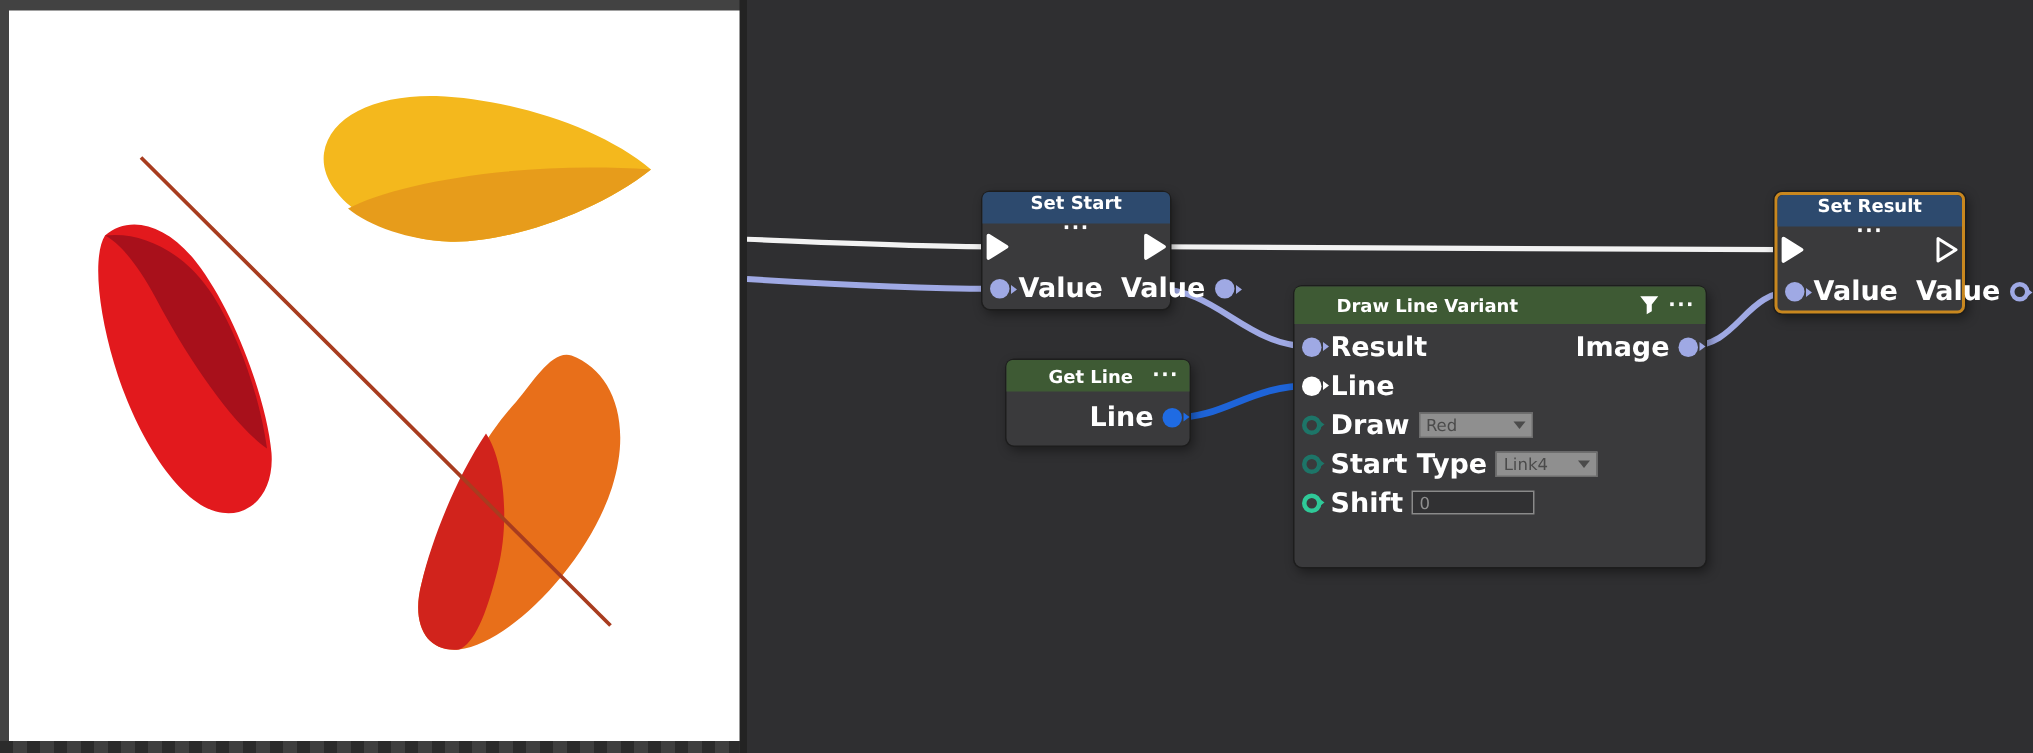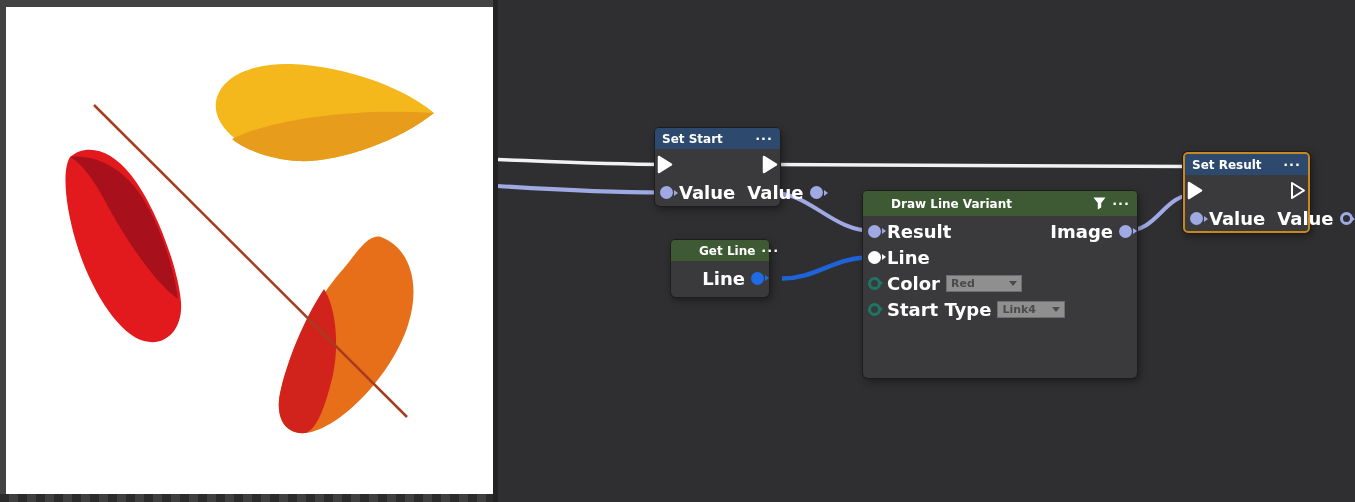--- a/index.html
+++ b/index.html
@@ -28,26 +28,26 @@
   
   svg.wires{position:absolute;left:0;top:0;width:1355px;height:502px;z-index:1;}
   svg.wires path{fill:none;pointer-events:stroke;}
 
   
   .node{
     position:absolute;z-index:2;box-sizing:border-box;
     background:#3a3a3c;border-radius:5px;
     box-shadow:0 0 0 1px #1d1d1d,2px 3px 8px rgba(0,0,0,.45);
   }
-  .node.selected{border:2px solid var(--node-selection-orange,#c8871f);margin-top:24px;}
+  .node.selected{border:2px solid var(--node-selection-orange,#c8871f);}
   .node-header{
     height:21px;border-radius:4px 4px 0 0;display:flex;align-items:center;
     color:#fff;font-size:12px;font-weight:700;padding:0 7px;gap:6px;white-space:nowrap;
   }
-  .hdr-blue{background:var(--header-blue,#2d4a6e);}
+  .hdr-blue{background:var(--header-blue,#2d4a6e);flex-direction:column;}
   .hdr-green{background:var(--header-green,#3e5a34);padding-left:28px;}
   .hdr-title{flex:1;}
   .menu-dots{
     color:#fff;font-weight:700;font-size:13px;letter-spacing:1px;line-height:10px;
     cursor:pointer;flex:none;
   }
   .lbl{color:#fff;font-size:18px;font-weight:700;white-space:nowrap;}
 
   .exec-row{height:31px;display:flex;align-items:center;justify-content:space-between;padding:0 2px;}
   .pin-row{height:25px;display:flex;align-items:center;padding:0 5px;gap:6px;}
@@ -67,21 +67,21 @@
   .whitepin{color:#ffffff;}
   .teal-b{color:var(--pin-teal-bright,#2fc998);}
   .teal-d{color:var(--pin-teal-dim,#1d7568);}
 
   .spacer{flex:1;}
 
   
   .dd{
     box-sizing:border-box;display:flex;align-items:center;justify-content:space-between;
     background:#8f8f8f;border:1px solid #6e6e6e;height:17px;padding:0 4px;
-    font-size:11px;font-weight:700;color:#4b4b4b;cursor:pointer;flex:none;
+    font-size:11px;font-weight:400;color:#4b4b4b;cursor:pointer;flex:none;
   }
   .dd .chev{
     width:0;height:0;border-left:4px solid transparent;border-right:4px solid transparent;
     border-top:5px solid #4b4b4b;margin-left:4px;
   }
   .tin{
     box-sizing:border-box;display:flex;align-items:center;
     background:#313133;border:1px solid #8a8a8a;height:16px;padding:0 4px;
     font-size:11px;color:#8f8f8f;flex:none;cursor:text;
   }
@@ -137,21 +137,21 @@
   </div>
   <div class="pin-row">
     <span class="pin filled lav"></span>
     <span class="lbl">Value</span>
     <span class="spacer"></span>
     <span class="lbl">Value</span>
     <span class="pin filled lav"></span>
   </div>
 </div>
 
-<div class="node" style="left:671px;top:240px;width:98px;height:57px">
+<div class="node" style="left:671px;top:240px;width:122px;height:57px">
   <div class="node-header hdr-green">
     <span class="hdr-title">Get Line</span>
     <span class="menu-dots">···</span>
   </div>
   <div class="pin-row" style="height:34px">
     <span class="spacer"></span>
     <span class="lbl">Line</span>
     <span class="pin filled bluepin"></span>
   </div>
 </div>
@@ -171,34 +171,41 @@
       <span class="spacer"></span>
       <span class="lbl">Image</span>
       <span class="pin filled lav"></span>
     </div>
     <div class="pin-row" style="height:26px">
       <span class="pin filled whitepin"></span>
       <span class="lbl">Line</span>
     </div>
     <div class="pin-row" style="height:26px">
       <span class="pin hollow teal-d"></span>
-      <span class="lbl">Color</span>
+      <span class="lbl">Draw</span>
       <div class="dd" style="width:76px">
         <span>Red</span>
         <span class="chev"></span>
       </div>
     </div>
     <div class="pin-row" style="height:26px">
       <span class="pin hollow teal-d"></span>
       <span class="lbl">Start Type</span>
       <div class="dd" style="width:68px">
         <span>Link4</span>
         <span class="chev"></span>
       </div>
     </div>
+    <div class="pin-row" style="height:26px">
+      <span class="pin hollow teal-b"></span>
+      <span class="lbl">Shift</span>
+      <div class="tin" style="width:82px">
+        <span>0</span>
+      </div>
+    </div>
   </div>
 </div>
 
 <div class="node selected" style="left:1183px;top:128px;width:127px;height:81px">
   <div class="node-header hdr-blue">
     <span class="hdr-title">Set Result</span>
     <span class="menu-dots">···</span>
   </div>
   <div class="exec-row">
     <svg class="exec-svg" width="16" height="19" viewBox="0 0 16 19">

